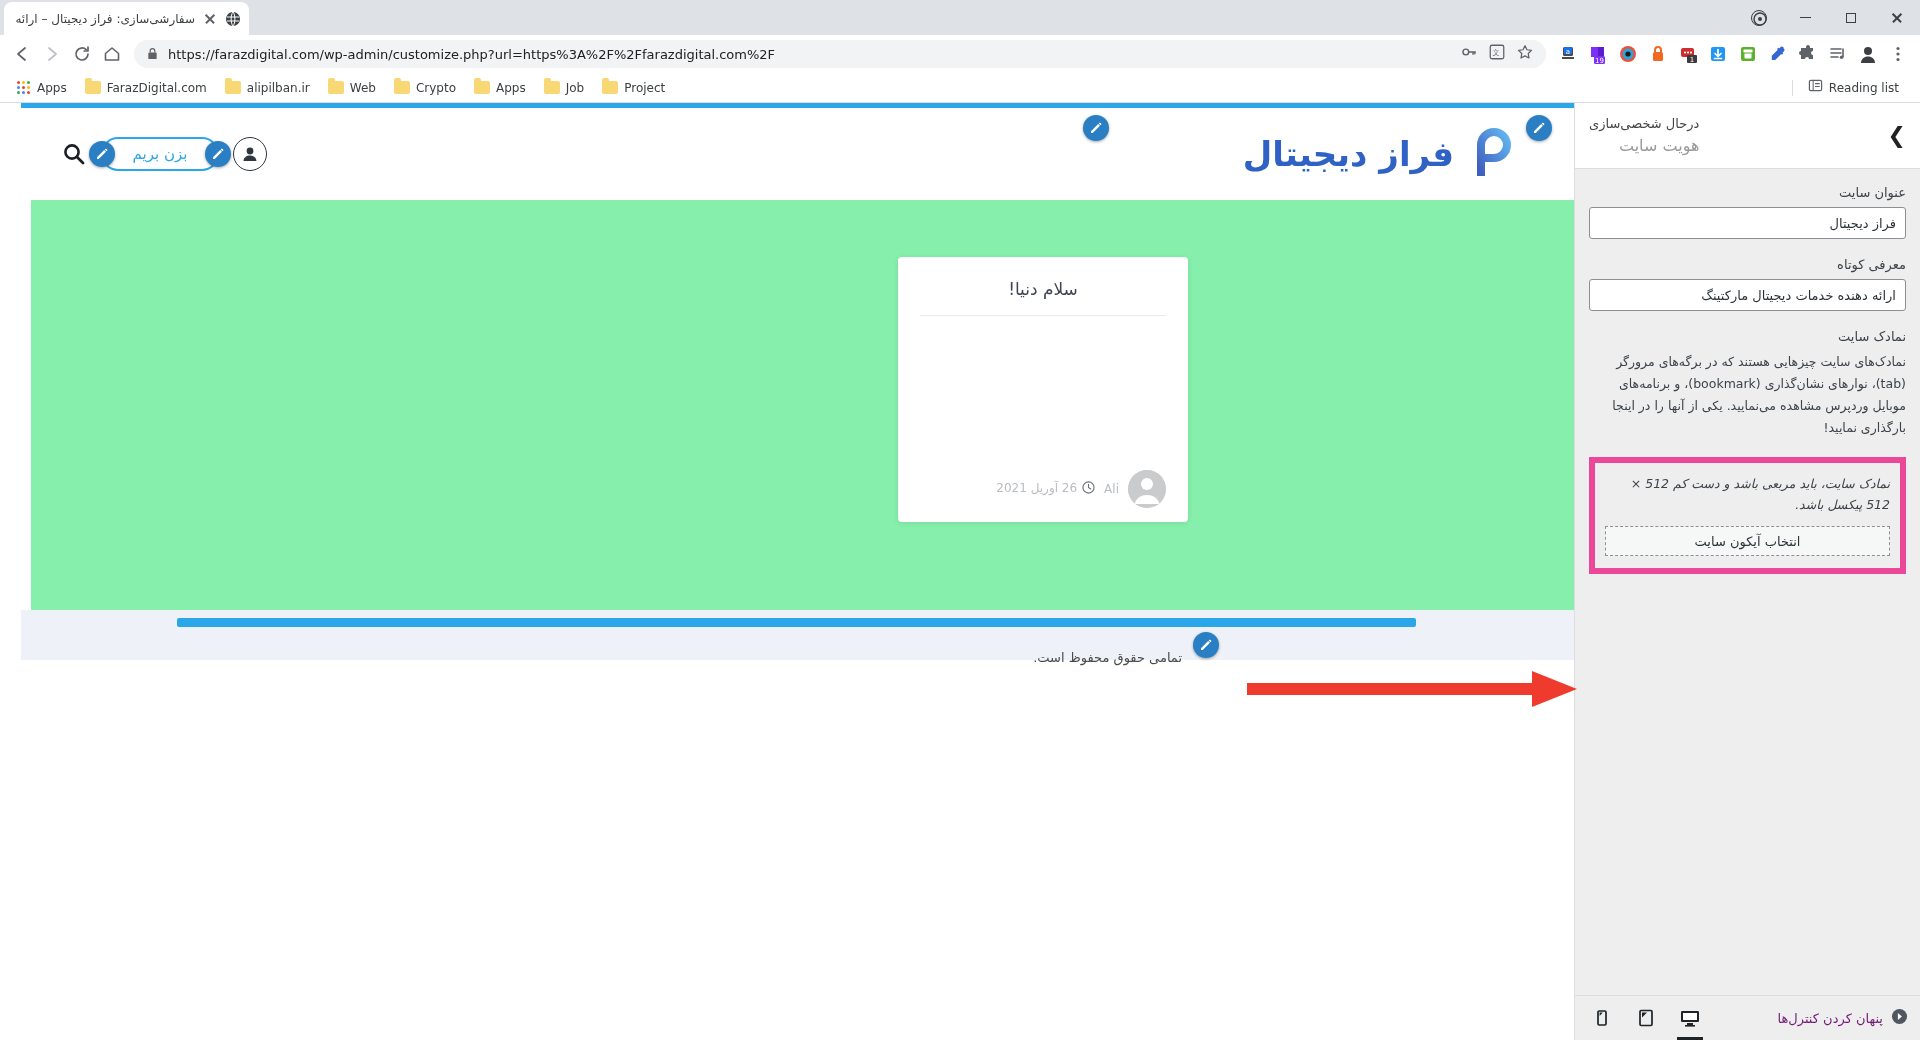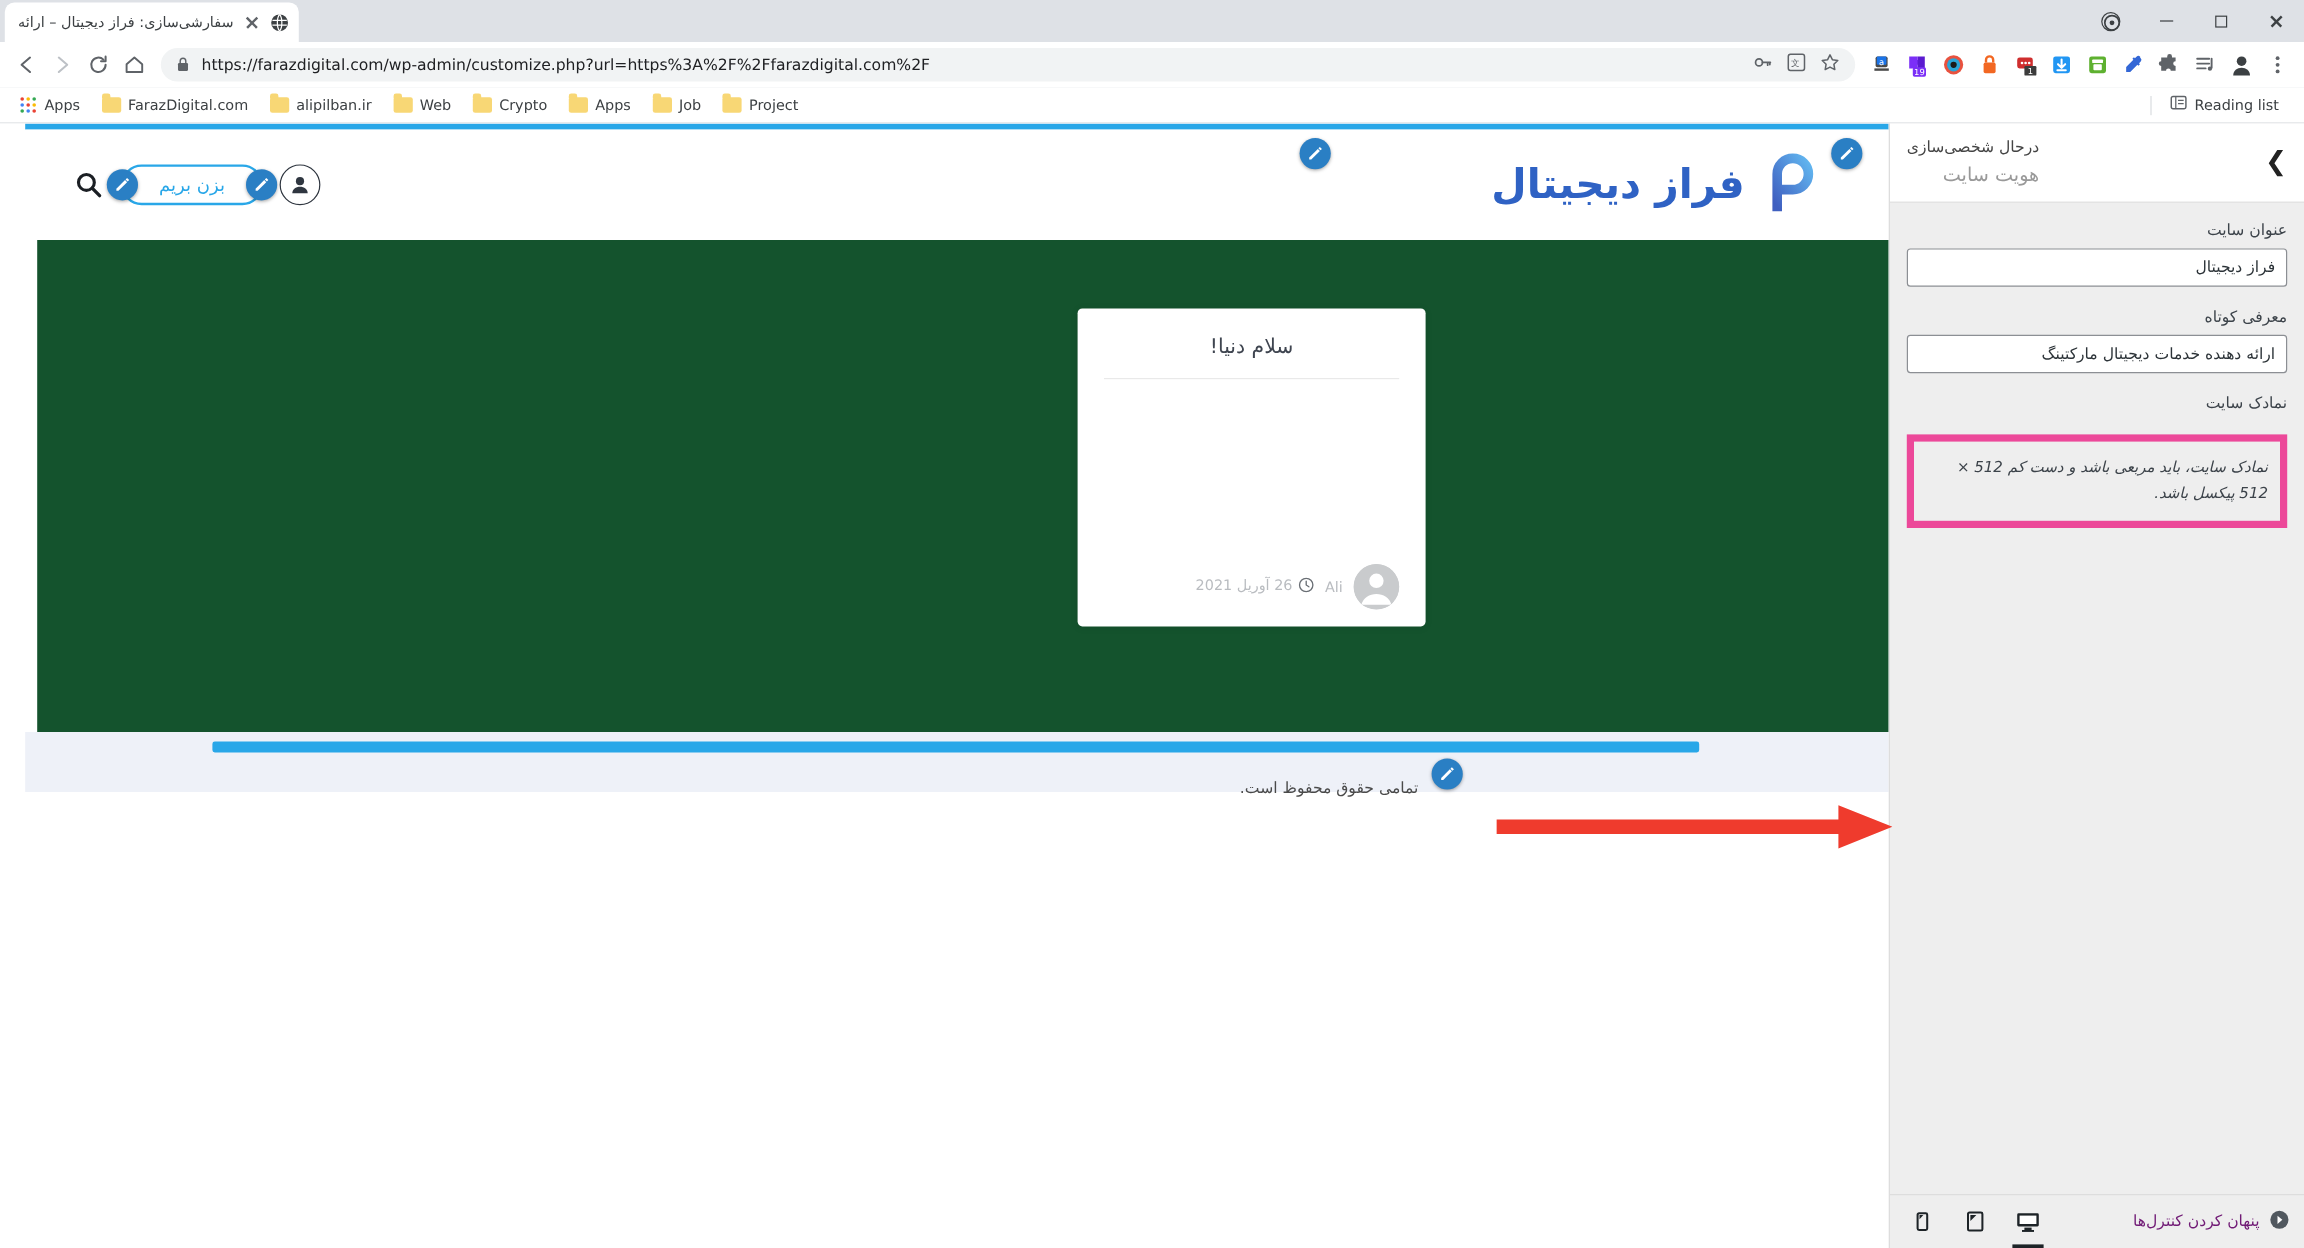--- a/index.html
+++ b/index.html
@@ -82,21 +82,21 @@
   }
   .brand { display:flex; align-items:center; gap: 10px; position: relative; padding-right: 12px;}
   .brand-text { font-size: 34px; color: #2f62c4; font-weight: bold; direction: rtl; letter-spacing: 1px;}
 
   .edit-dot {
     width: 26px; height: 26px; border-radius: 50%; background: #2a7fc4;
     display:flex; align-items:center; justify-content:center; position: absolute;
     box-shadow: 0 1px 3px rgba(0,0,0,.35);
   }
 
-  .content-area { background:#14532d; height: 410px; position:relative;margin-left:10px; }
+  .content-area { background:#86efac; height: 410px; position:relative;margin-left:10px; }
   .post-card {
     position: absolute; right: 386px; top: 57px; width: 290px; height: 265px;
     background:#fff; border-radius: 4px; box-shadow: 0 1px 6px rgba(0,0,0,.09);
     padding: 22px 22px 14px; direction: rtl; text-align: center;
   }
   .post-title { font-size: 17px; color: #3f4550; margin-bottom: 16px;}
   .post-rule { height:1px; background:#e9e9e9; margin: 0 0 16px;}
   .post-body { font-size: 12.5px; line-height: 1.85; color: #c3c6ca; text-align: center;}
   .post-meta {
     position:absolute; bottom: 14px; left: 22px; right: 22px;
@@ -530,24 +530,26 @@
         <input class="fld-input" type="text" value="فراز دیجیتال" style="">
       </div>
 
       <div class="fld">
         <label class="fld-label">معرفی کوتاه</label>
         <input class="fld-input" type="text" value="ارائه دهنده خدمات دیجیتال مارکتینگ" style="">
       </div>
 
       <div class="fld">
         <label class="fld-label">نمادک سایت</label>
+        <div class="fld-desc">نمادک‌های سایت چیزهایی هستند که در برگه‌های مرورگر (tab)، نوارهای نشان‌گذاری (bookmark)، و برنامه‌های موبایل وردپرس مشاهده می‌نمایید. یکی از آنها را در اینجا بارگذاری نمایید!</div>
       </div>
 
       <div class="red-box">
         <div class="fld-desc" style="font-style:italic">نمادک سایت، باید مربعی باشد و دست کم 512 × 512 پیکسل باشد.</div>
+        <div class="upload-btn">انتخاب آیکون سایت</div>
       </div>
 
     </div>
 
     <div class="sb-foot">
       <div class="sb-foot-left">
         <span>
           <svg width="17" height="17" viewBox="0 0 18 18">
               <circle cx="9" cy="9" r="8" fill="#50575e"></circle>
               <path d="M7.3 5.4 11.6 9l-4.3 3.6z" fill="#fff"></path>

